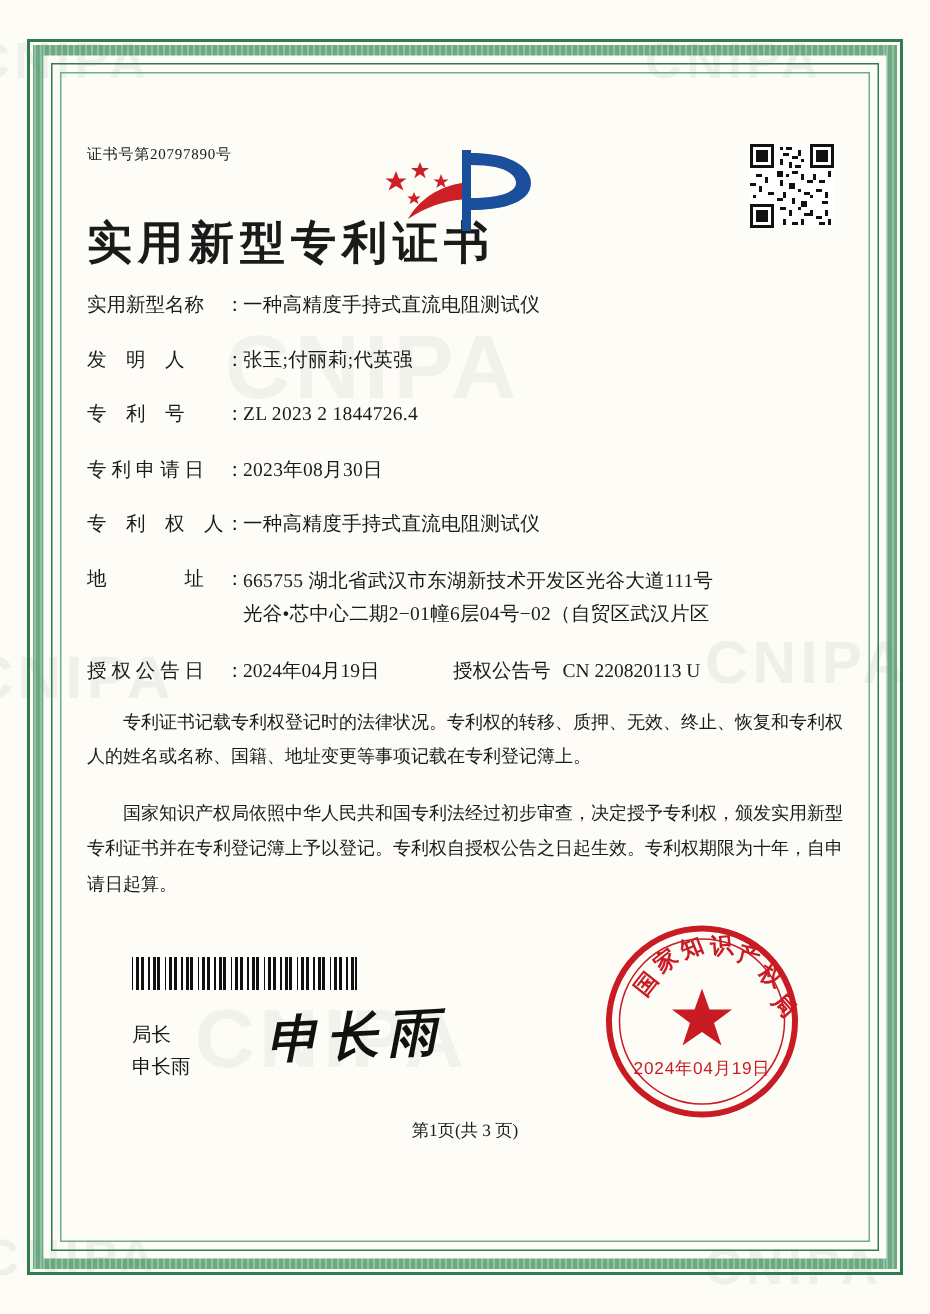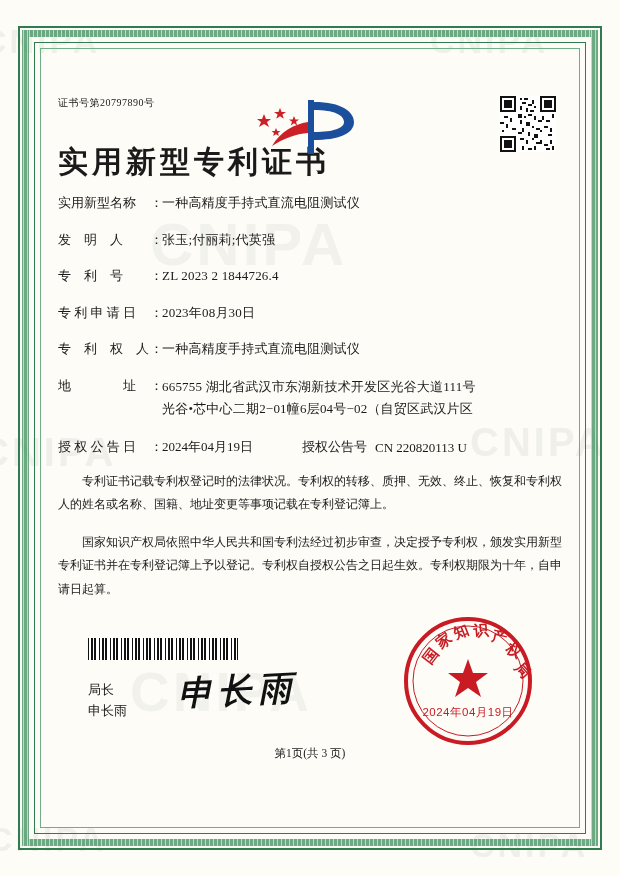--- a/index.html
+++ b/index.html
@@ -151,21 +151,21 @@
   .f-value {
     flex: 1 1 auto;
     letter-spacing: 0.2px;
   }
   .f-value.addr {
     line-height: 1.75;
   }
 
   .grant-row {
     display: flex;
-    align-items: flex-end;
+    align-items: center;
     margin-bottom: 14px;
     font-size: 13px;
   }
   .grant-row .left { width: 92px; flex: 0 0 92px; white-space: pre; }
   .grant-row .colon { width: 12px; flex: 0 0 12px; }
   .grant-row .val { width: 130px; flex: 0 0 130px; }
   .grant-row .right-label { flex: 0 0 auto; margin-left: 10px; }
   .grant-row .right-val { margin-left: 8px; }
 
   .para {

